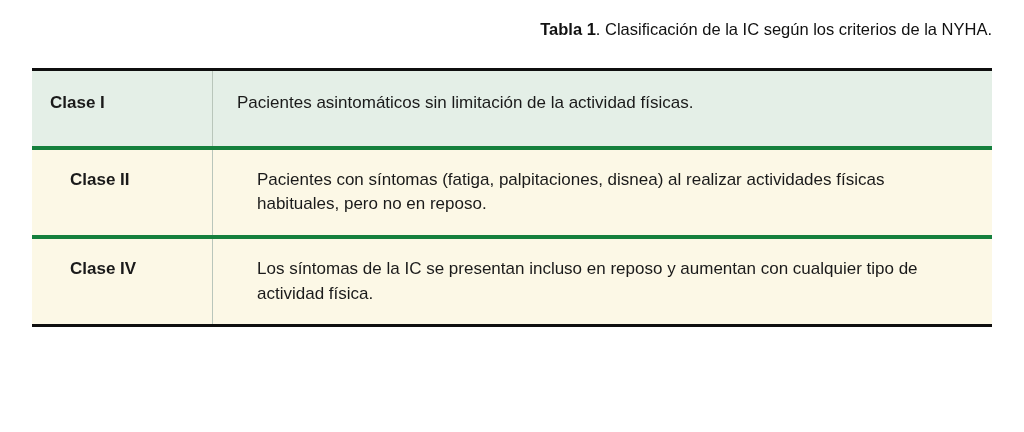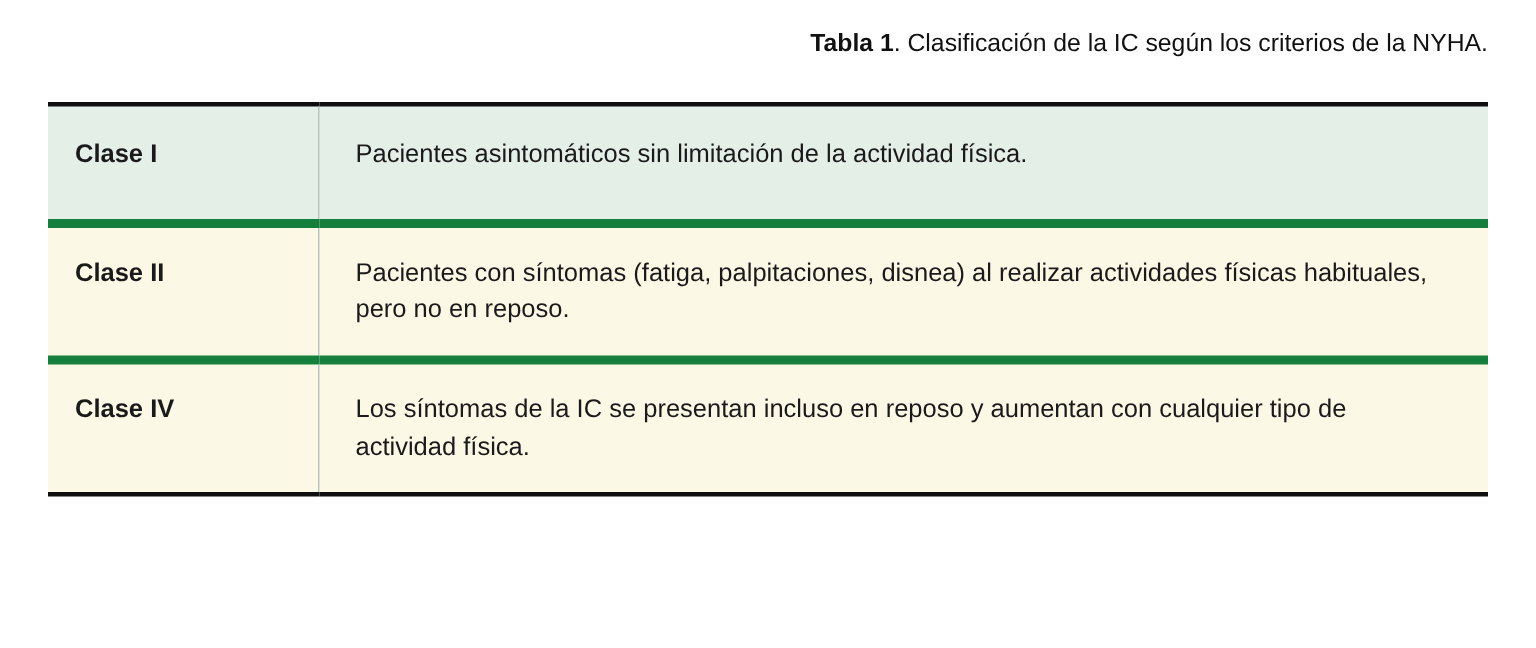--- a/index.html
+++ b/index.html
@@ -41,23 +41,24 @@
   table.nyha {
     border-collapse: collapse;
     width: 960px;
     table-layout: fixed;
   }
   table.nyha tr.row-green td {
     background: #e4efe7;
   }
   table.nyha tr.row-cream td {
     background: #fcf8e6;
+    padding-left: 20px;
   }
   table.nyha td {
-    border-bottom: 6px solid #15803d;
+    border-bottom: 4px solid #15803d;
     padding: 0;
     vertical-align: top;
   }
   table.nyha tr.first-row td {
     border-top: 3px solid #0f0f0f;
   }
   table.nyha tr.last-row td {
     border-bottom: 3px solid #0f0f0f;
     margin-top: 46px;
   }
@@ -92,21 +93,21 @@
   </div>
 
   <div class="table-wrap">
     <table class="nyha">
       <tbody>
         <tr class="row-green first-row row-tall">
           <td class="cls">
             <div class="cls-inner">Clase I</div>
           </td>
           <td class="desc">
-            <div class="desc-inner">Pacientes asintomáticos sin limitación de la actividad física.</div>
+            <div class="desc-inner">Pacientes asintomáticos sin limitación de la actividad físicas.</div>
           </td>
         </tr>
         <tr class="row-cream">
           <td class="cls">
             <div class="cls-inner">Clase II</div>
           </td>
           <td class="desc">
             <div class="desc-inner">Pacientes con síntomas (fatiga, palpitaciones, disnea) al realizar actividades físicas habituales, pero no en reposo.</div>
           </td>
         </tr>

